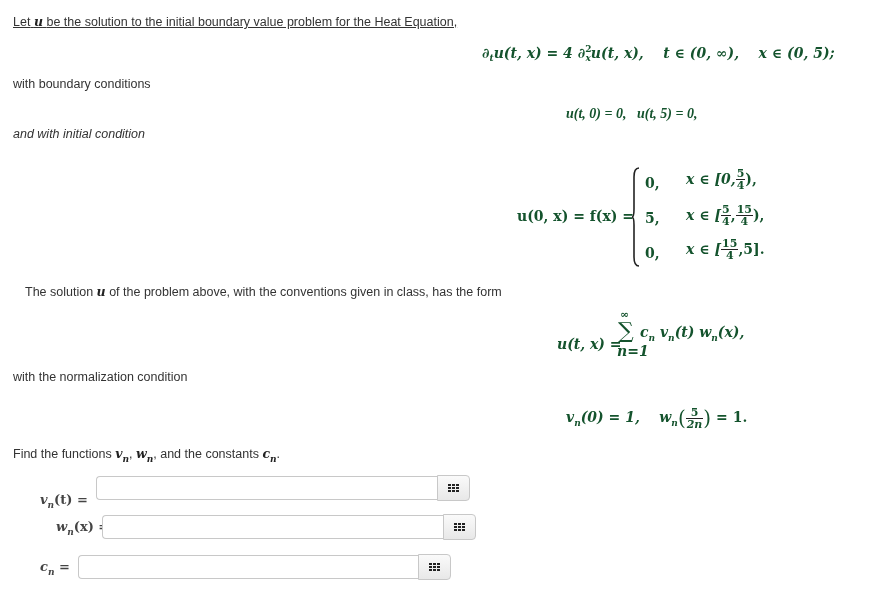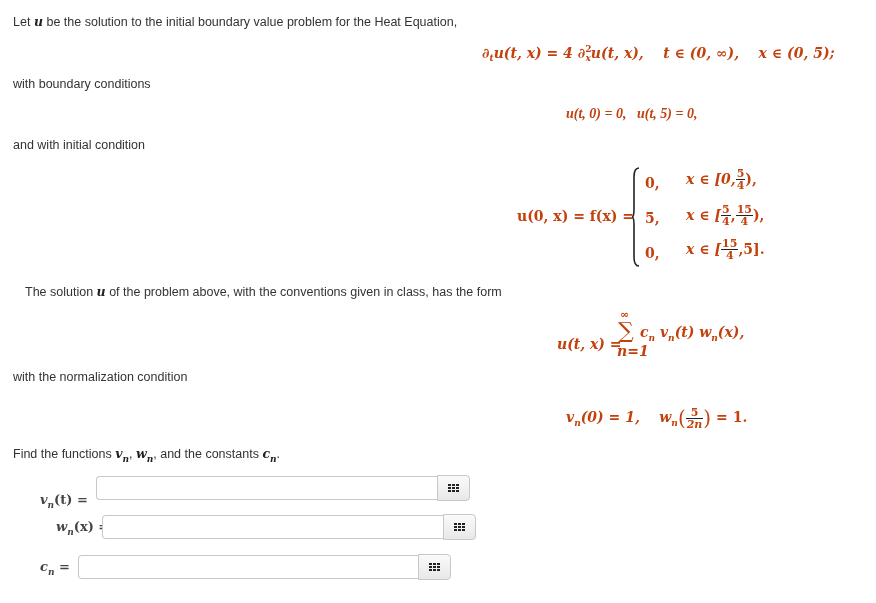--- a/index.html
+++ b/index.html
@@ -1,59 +1,59 @@
 <!DOCTYPE html>
 <html><head>
 <meta charset="utf-8">
 <style>
   html, body { margin:0; padding:0; background:#ffffff; }
   body { width:876px; height:603px; position:relative; overflow:hidden;
          font-family:"Liberation Sans", sans-serif; font-size:12.5px; color:#333333; }
   .txt { position:absolute; left:13px; white-space:nowrap; }
   .math { font-family:"DejaVu Serif", serif; font-style:italic; font-weight:bold; color:#222; }
-  .m { position:absolute; white-space:nowrap; font-family:"DejaVu Serif", serif; font-size:14px; color:#c2410c; font-weight:bold; }
+  .m { position:absolute; white-space:nowrap; font-family:"DejaVu Serif", serif; font-size:14px; color:#14532d; font-weight:bold; }
   .m i { font-style:italic; }
   sub, sup { font-size:9px; }
   .frac { display:inline-block; vertical-align:middle; text-align:center; font-size:11px; line-height:11px; }
   .frac .num { display:block; border-bottom:1px solid #222; padding:0 1px; }
   .frac .den { display:block; padding:0 1px; }
   .brace { position:absolute; left:632px; top:167px; width:8px; height:100px; }
   .row-label { position:absolute; white-space:nowrap; font-family:"DejaVu Serif", serif; font-size:13px; color:#444; font-weight:bold; }
   .row-label i { font-style:italic; }
   .inp { position:absolute; height:24px; border:1px solid #c8c8c8; border-right:none;
          border-radius:4px 0 0 4px; background:#fff; box-sizing:border-box; padding:0 6px;
          font-family:"Liberation Sans", sans-serif; font-size:12px; }
   .kbtn { position:absolute; height:26px; width:33px; box-sizing:border-box;
           border:1px solid #c8c8c8; border-radius:0 4px 4px 0;
           background:linear-gradient(#fafafa,#e8e8e8); display:flex; align-items:center; justify-content:center; }
   .grid3 { display:grid; grid-template-columns:repeat(3,3px); grid-gap:1px; }
   .grid3 span { width:3px; height:2px; background:#222; display:block; }
 </style>
 </head>
 <body>
 
-<div class="txt" style="top:14px;">
+<div class="txt" style="top:14px;text-decoration:underline;">
   <span>Let</span>
   <span class="math">u</span>
   <span>be the solution to the initial boundary value problem for the Heat Equation,</span>
 </div>
 
 <div class="m" style="left:482px; top:44px;">
   <i>∂</i><sub><i>t</i></sub><i>u(t, x) = 4 ∂</i><sup>2</sup><sub style="margin-left:-6px"><i>x</i></sub><i>u(t, x),</i>
   &nbsp;&nbsp;&nbsp;<i>t ∈ (0, ∞),</i>
   &nbsp;&nbsp;&nbsp;<i>x ∈ (0, 5);</i>
 </div>
 
 <div class="txt" style="top:77px;">with boundary conditions</div>
 
 <div class="m" style="left:566px; top:106px;font-family:Liberation Serif, serif;">
   <i>u(t, 0) = 0,</i>&nbsp;&nbsp;&nbsp;<i>u(t, 5) = 0,</i>
 </div>
 
-<div class="txt" style="top:138px;">and with initial condition</div>
+<div class="txt" style="top:127px;font-style:italic;">and with initial condition</div>
 
 <div class="m" style="left:517px; top:208px;">u(0, x) = f(x) =</div>
 <svg class="brace" viewBox="0 0 8 100">
   <path d="M7 1 Q2 1 2 10 L2 42 Q2 50 0 50 Q2 50 2 58 L2 90 Q2 99 7 99" fill="none" stroke="#222" stroke-width="1.6"></path>
 </svg>
 <div class="m" style="left:645px; top:175px;">0,</div>
 <div class="m" style="left:686px; top:168px;">
   <i>x ∈ [0,</i><span class="frac"><span class="num">5</span><span class="den">4</span></span><span>),</span>
 </div>
 <div class="m" style="left:645px; top:210px;">5,</div>

